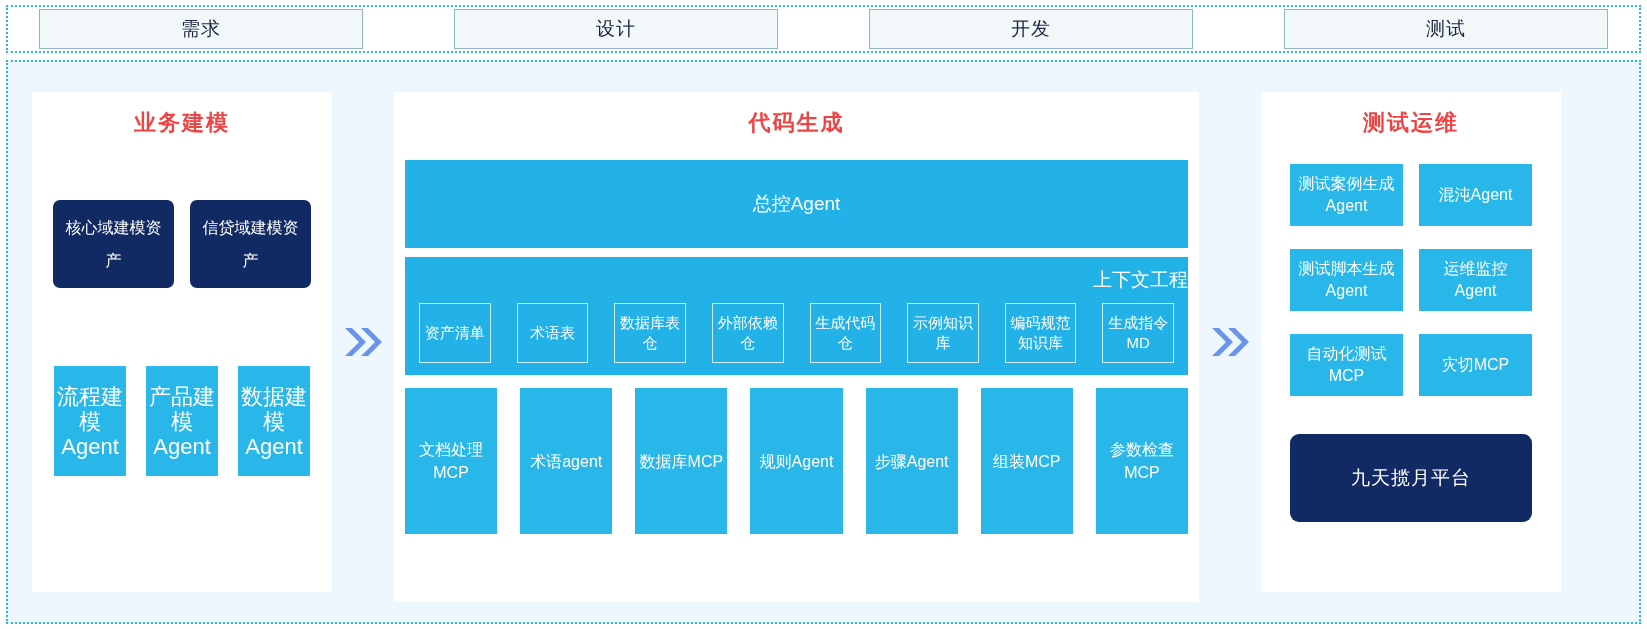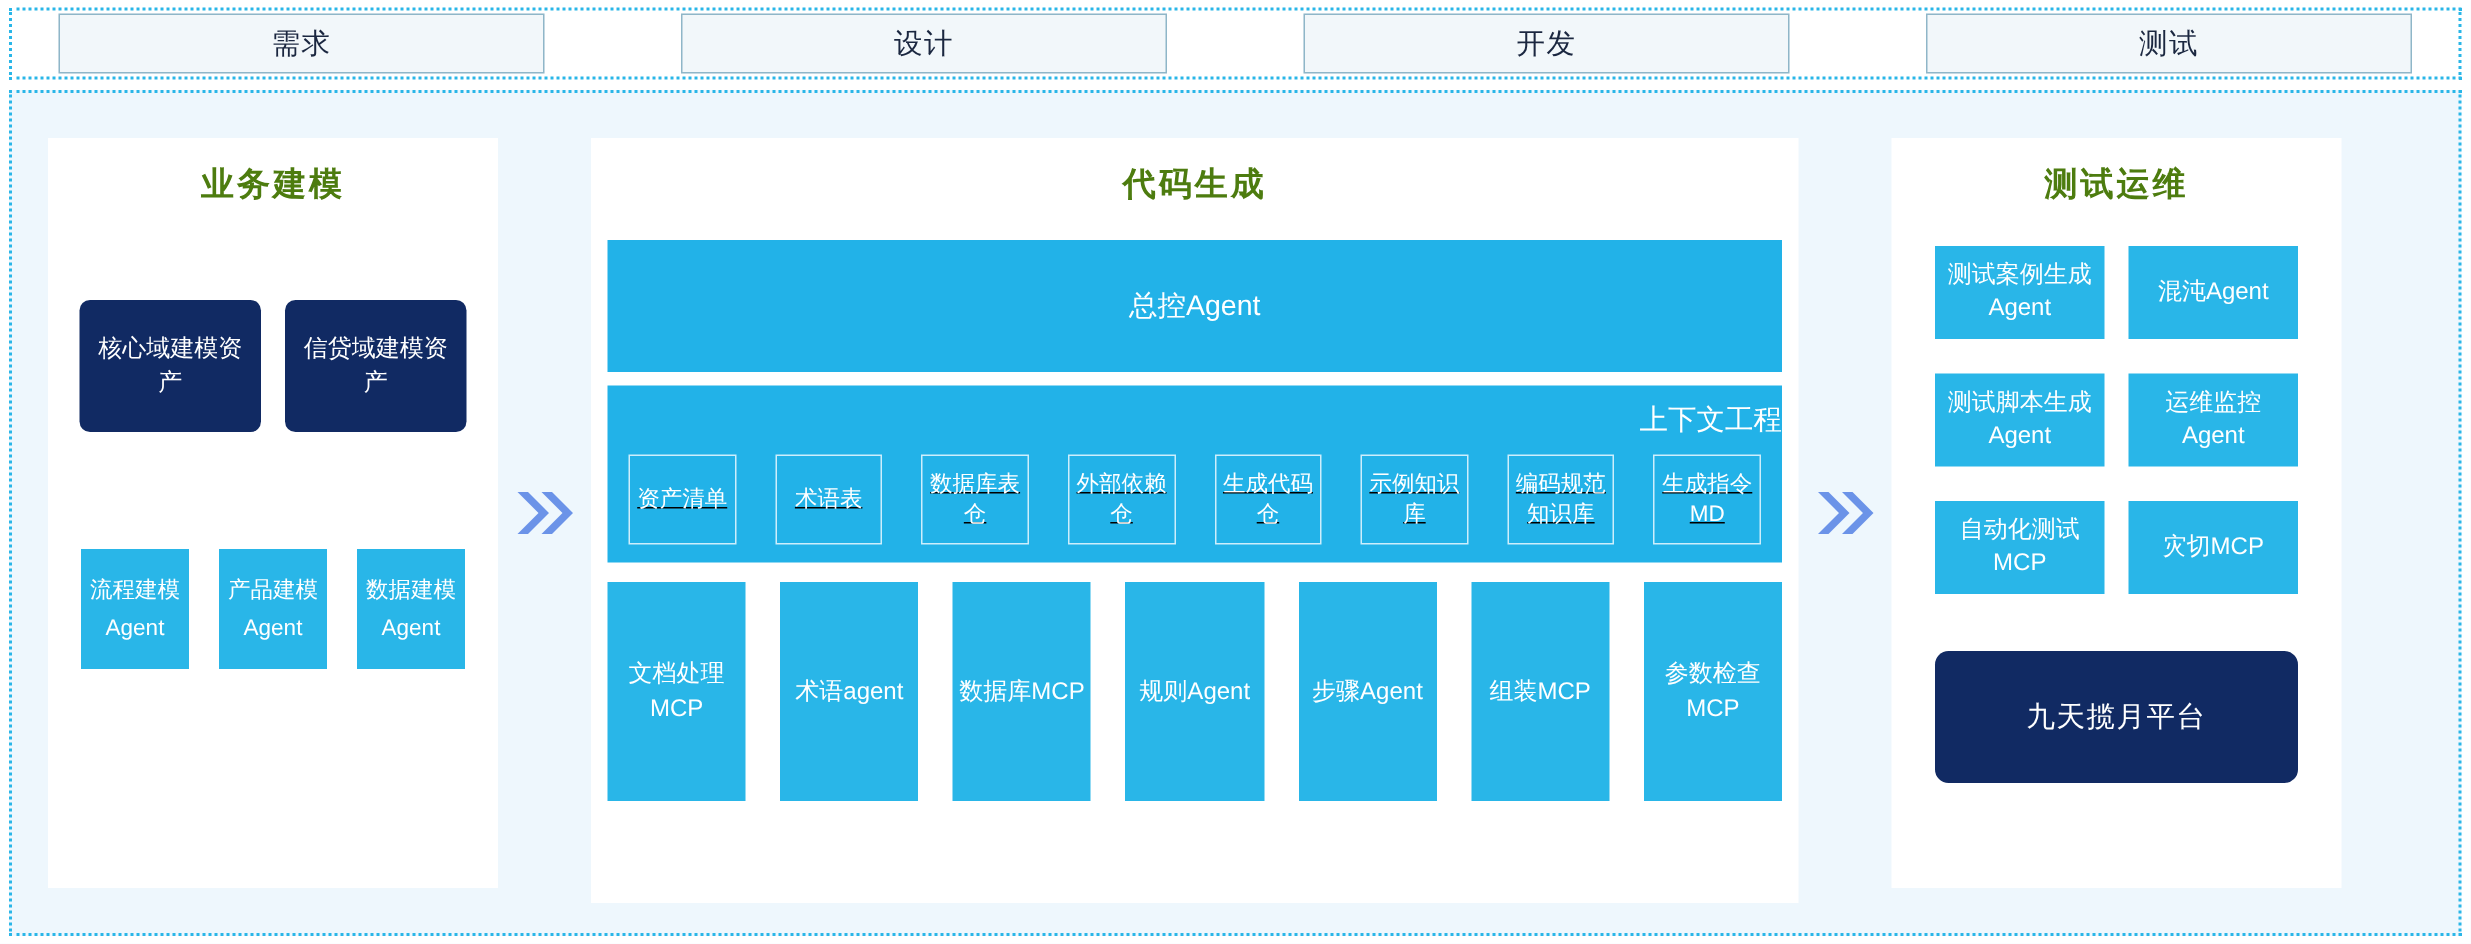--- a/index.html
+++ b/index.html
@@ -62,21 +62,21 @@
 
   .panel {
     background: #ffffff;
     display: flex;
     flex-direction: column;
     align-items: center;
   }
   .panel-title {
     font-size: 22px;
     font-weight: bold;
-    color: #4d7c0f;
+    color: #ef4444;
     margin-top: 16px;
     letter-spacing: 2px;
   }
 
   
   .arrow {
     width: 62px;
     display: flex;
     align-items: center;
     justify-content: center;
@@ -98,38 +98,38 @@
     gap: 16px;
     margin-top: 62px;
   }
   .asset-box {
     width: 121px;
     height: 88px;
     background: #112a63;
     border-radius: 7px;
     color: #ffffff;
     font-size: 16px;
-    line-height: 23px;
+    line-height: 33px;
     display: flex;
     align-items: center;
     justify-content: center;
     text-align: center;
     padding: 0 6px;
   }
   .agent-row {
     display: flex;
     gap: 20px;
     margin-top: 78px;
   }
   .model-agent {
     width: 72px;
-    height: 80px;
+    height: 110px;
     background: #29b6e8;
     color: #ffffff;
-    font-size: 15px;
+    font-size: 22px;
     line-height: 25px;
     display: flex;
     align-items: center;
     justify-content: flex-end;
     text-align: center;
   }
 
   
   .mid-panel {
     width: 805px;
@@ -157,21 +157,20 @@
     color: #ffffff;
     font-size: 19px;
     text-align: right;
     margin-bottom: 10px;
   }
   .context-items {
     display: flex;
     justify-content: flex-end;
     padding: 0 14px;
     gap: 26px;
-    text-decoration: underline;
   }
   .ctx-item {
     flex: 1 1 0;
     height: 60px;
     border: 1.5px solid #cdeefc;
     color: #ffffff;
     font-size: 15px;
     line-height: 20px;
     display: flex;
     align-items: center;

